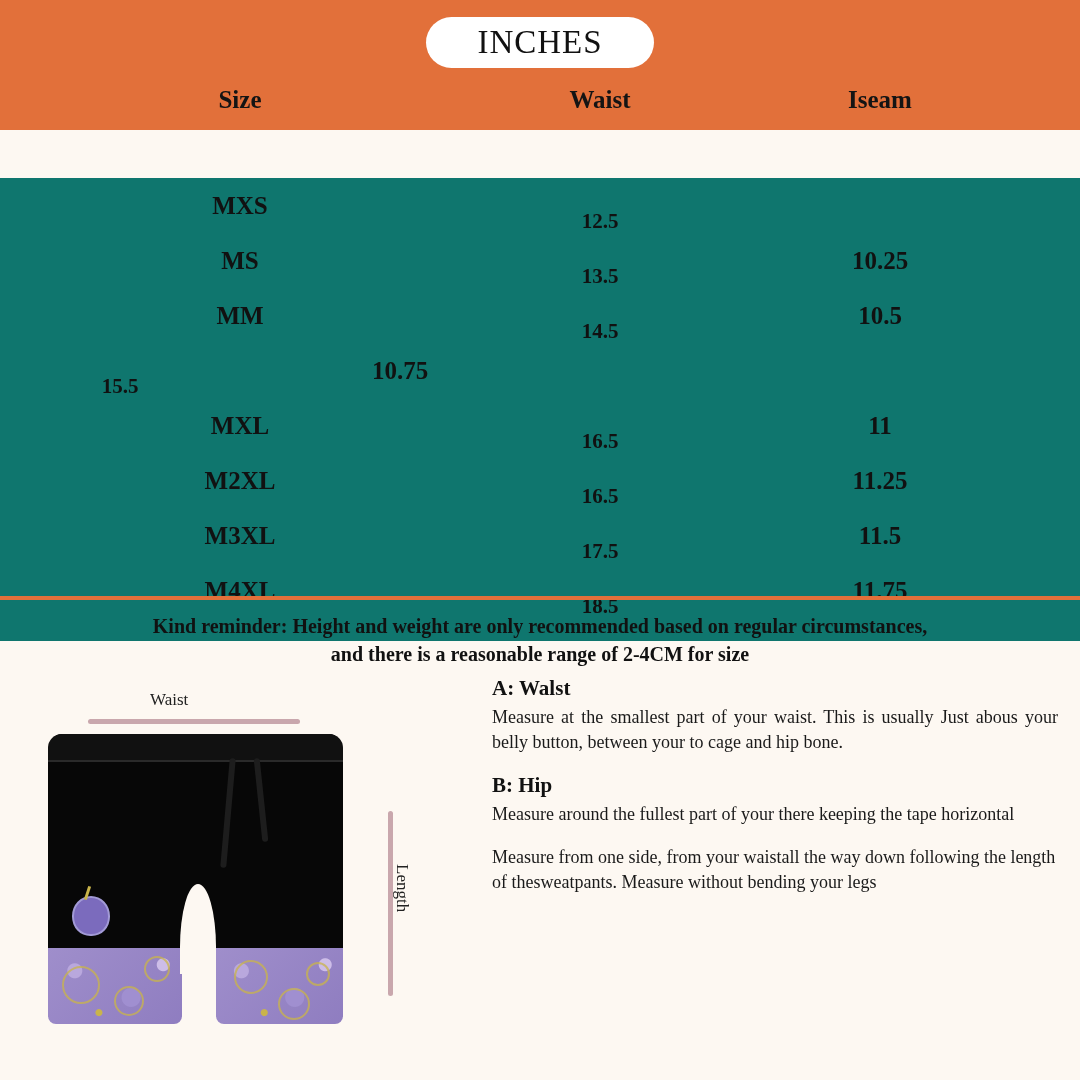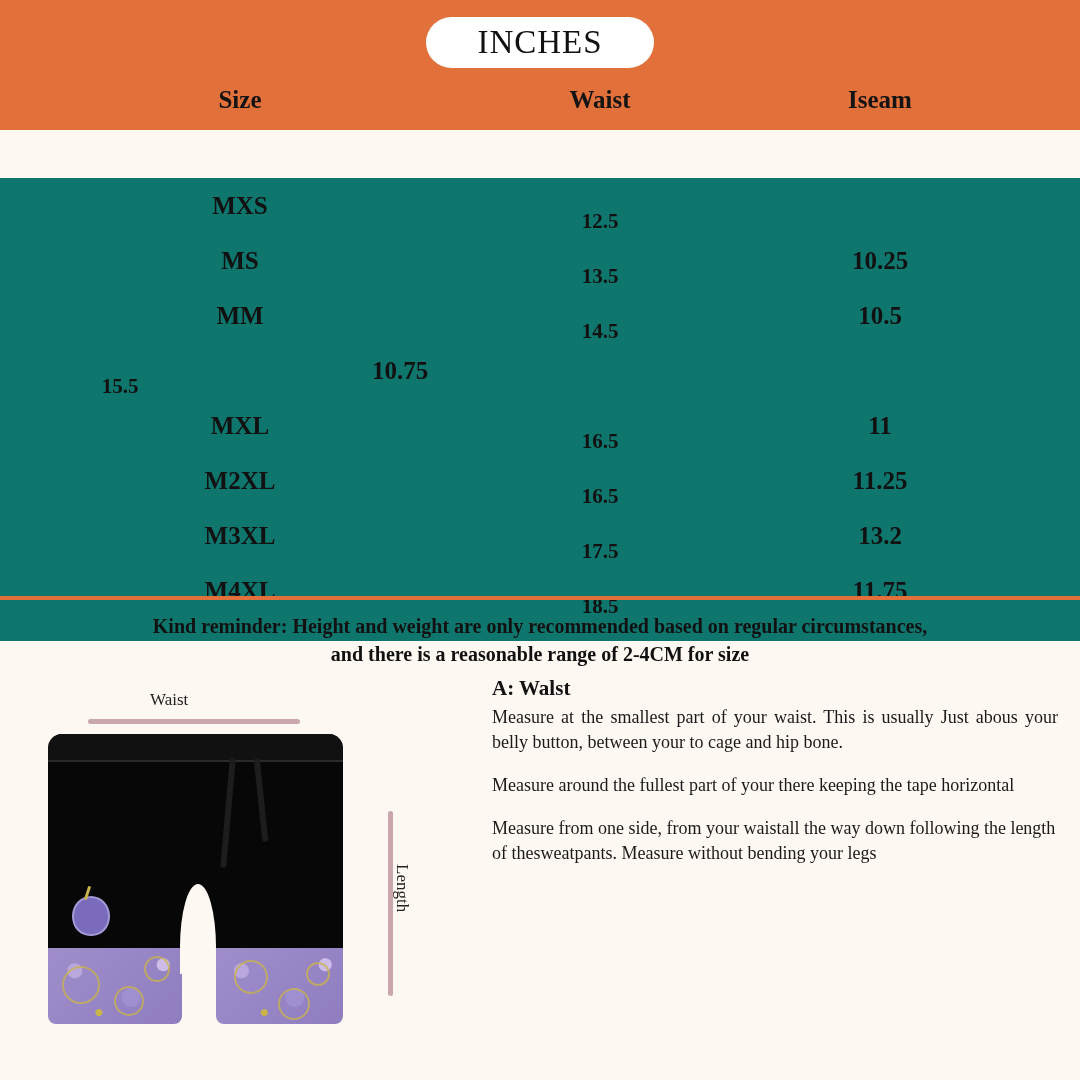--- a/index.html
+++ b/index.html
@@ -340,21 +340,21 @@
     <div class="c-inseam">11</div>
   </div>
   <div class="trow">
     <div class="c-size">M2XL</div>
     <div class="c-waist">16.5</div>
     <div class="c-inseam">11.25</div>
   </div>
   <div class="trow">
     <div class="c-size">M3XL</div>
     <div class="c-waist">17.5</div>
-    <div class="c-inseam">13.2</div>
+    <div class="c-inseam">11.5</div>
   </div>
   <div class="trow">
     <div class="c-size">M4XL</div>
     <div class="c-waist">18.5</div>
     <div class="c-inseam">11.75</div>
   </div>
 </div>
 
 <div class="divider"></div>
 
@@ -392,20 +392,21 @@
       <div class="logo-stem"></div>
     </div>
   </div>
 
   <div class="text-panel">
     <div class="block">
       <div class="block-title">A: Walst</div>
       <div class="block-text">Measure at the smallest part of your waist. This is usually Just abous your belly button, between your to cage and hip bone.</div>
     </div>
     <div class="block">
+      <div class="block-title">B: Hip</div>
       <div class="block-text nojustify">Measure around the fullest part of your there keeping the tape horizontal</div>
     </div>
     <div class="block">
       <div class="block-text nojustify">Measure from one side, from your waistall the way down following the length of thesweatpants. Measure without bending your legs</div>
     </div>
   </div>
 
 </div>
 
 </body></html>

